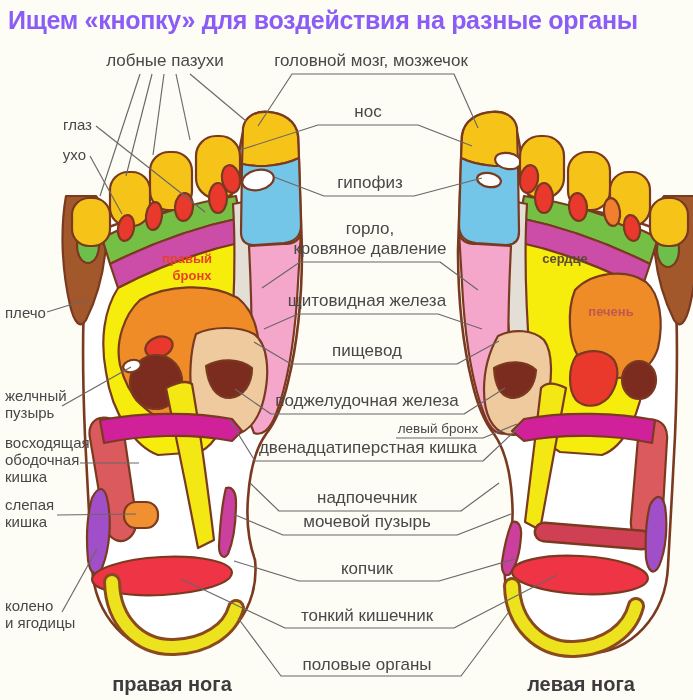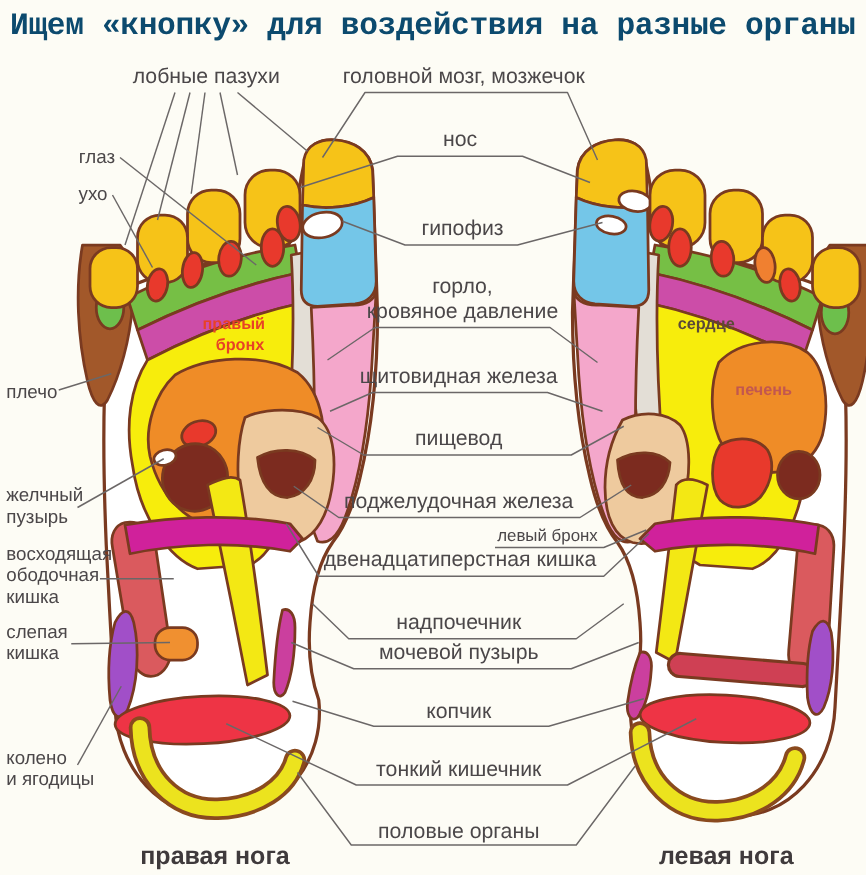--- a/index.html
+++ b/index.html
@@ -1,19 +1,19 @@
 <!DOCTYPE html>
 <html><head>
 <meta charset="utf-8">
 <style>
   html,body{margin:0;padding:0;}
   body{width:693px;height:700px;background:#fdfcf5;overflow:hidden;font-family:"Liberation Sans",sans-serif;}
   .stage{position:relative;width:693px;height:700px;background:#fdfcf5;}
   h1.title{position:absolute;top:6px;left:8px;margin:0;font-size:25px;font-weight:700;
-           letter-spacing:-0.3px;color:#0c4a6e;font-family:Liberation Mono, monospace;}
+           letter-spacing:-0.3px;color:#8b5cf6;font-family:Liberation Sans, sans-serif;}
   svg{position:absolute;top:0;left:0;}
   .zone{stroke:#7a3a20;stroke-width:2.2;stroke-linejoin:round;}
   .body{fill:#ffffff;stroke:#7a3a20;stroke-width:2.6;stroke-linejoin:round;}
   .cl{fill:none;stroke:#6b6767;stroke-width:1.15;stroke-linejoin:round;}
   text{font-family:"Liberation Sans",sans-serif;}
   .t17{font-size:17px;fill:#4b4749;}
   .t15{font-size:15px;fill:#4b4749;}
   .t13{font-size:13.5px;fill:#4b4749;}
   .onfoot{font-size:13px;font-weight:600;}
   .foot-name{font-size:20px;font-weight:700;fill:#3f3a3c;}

